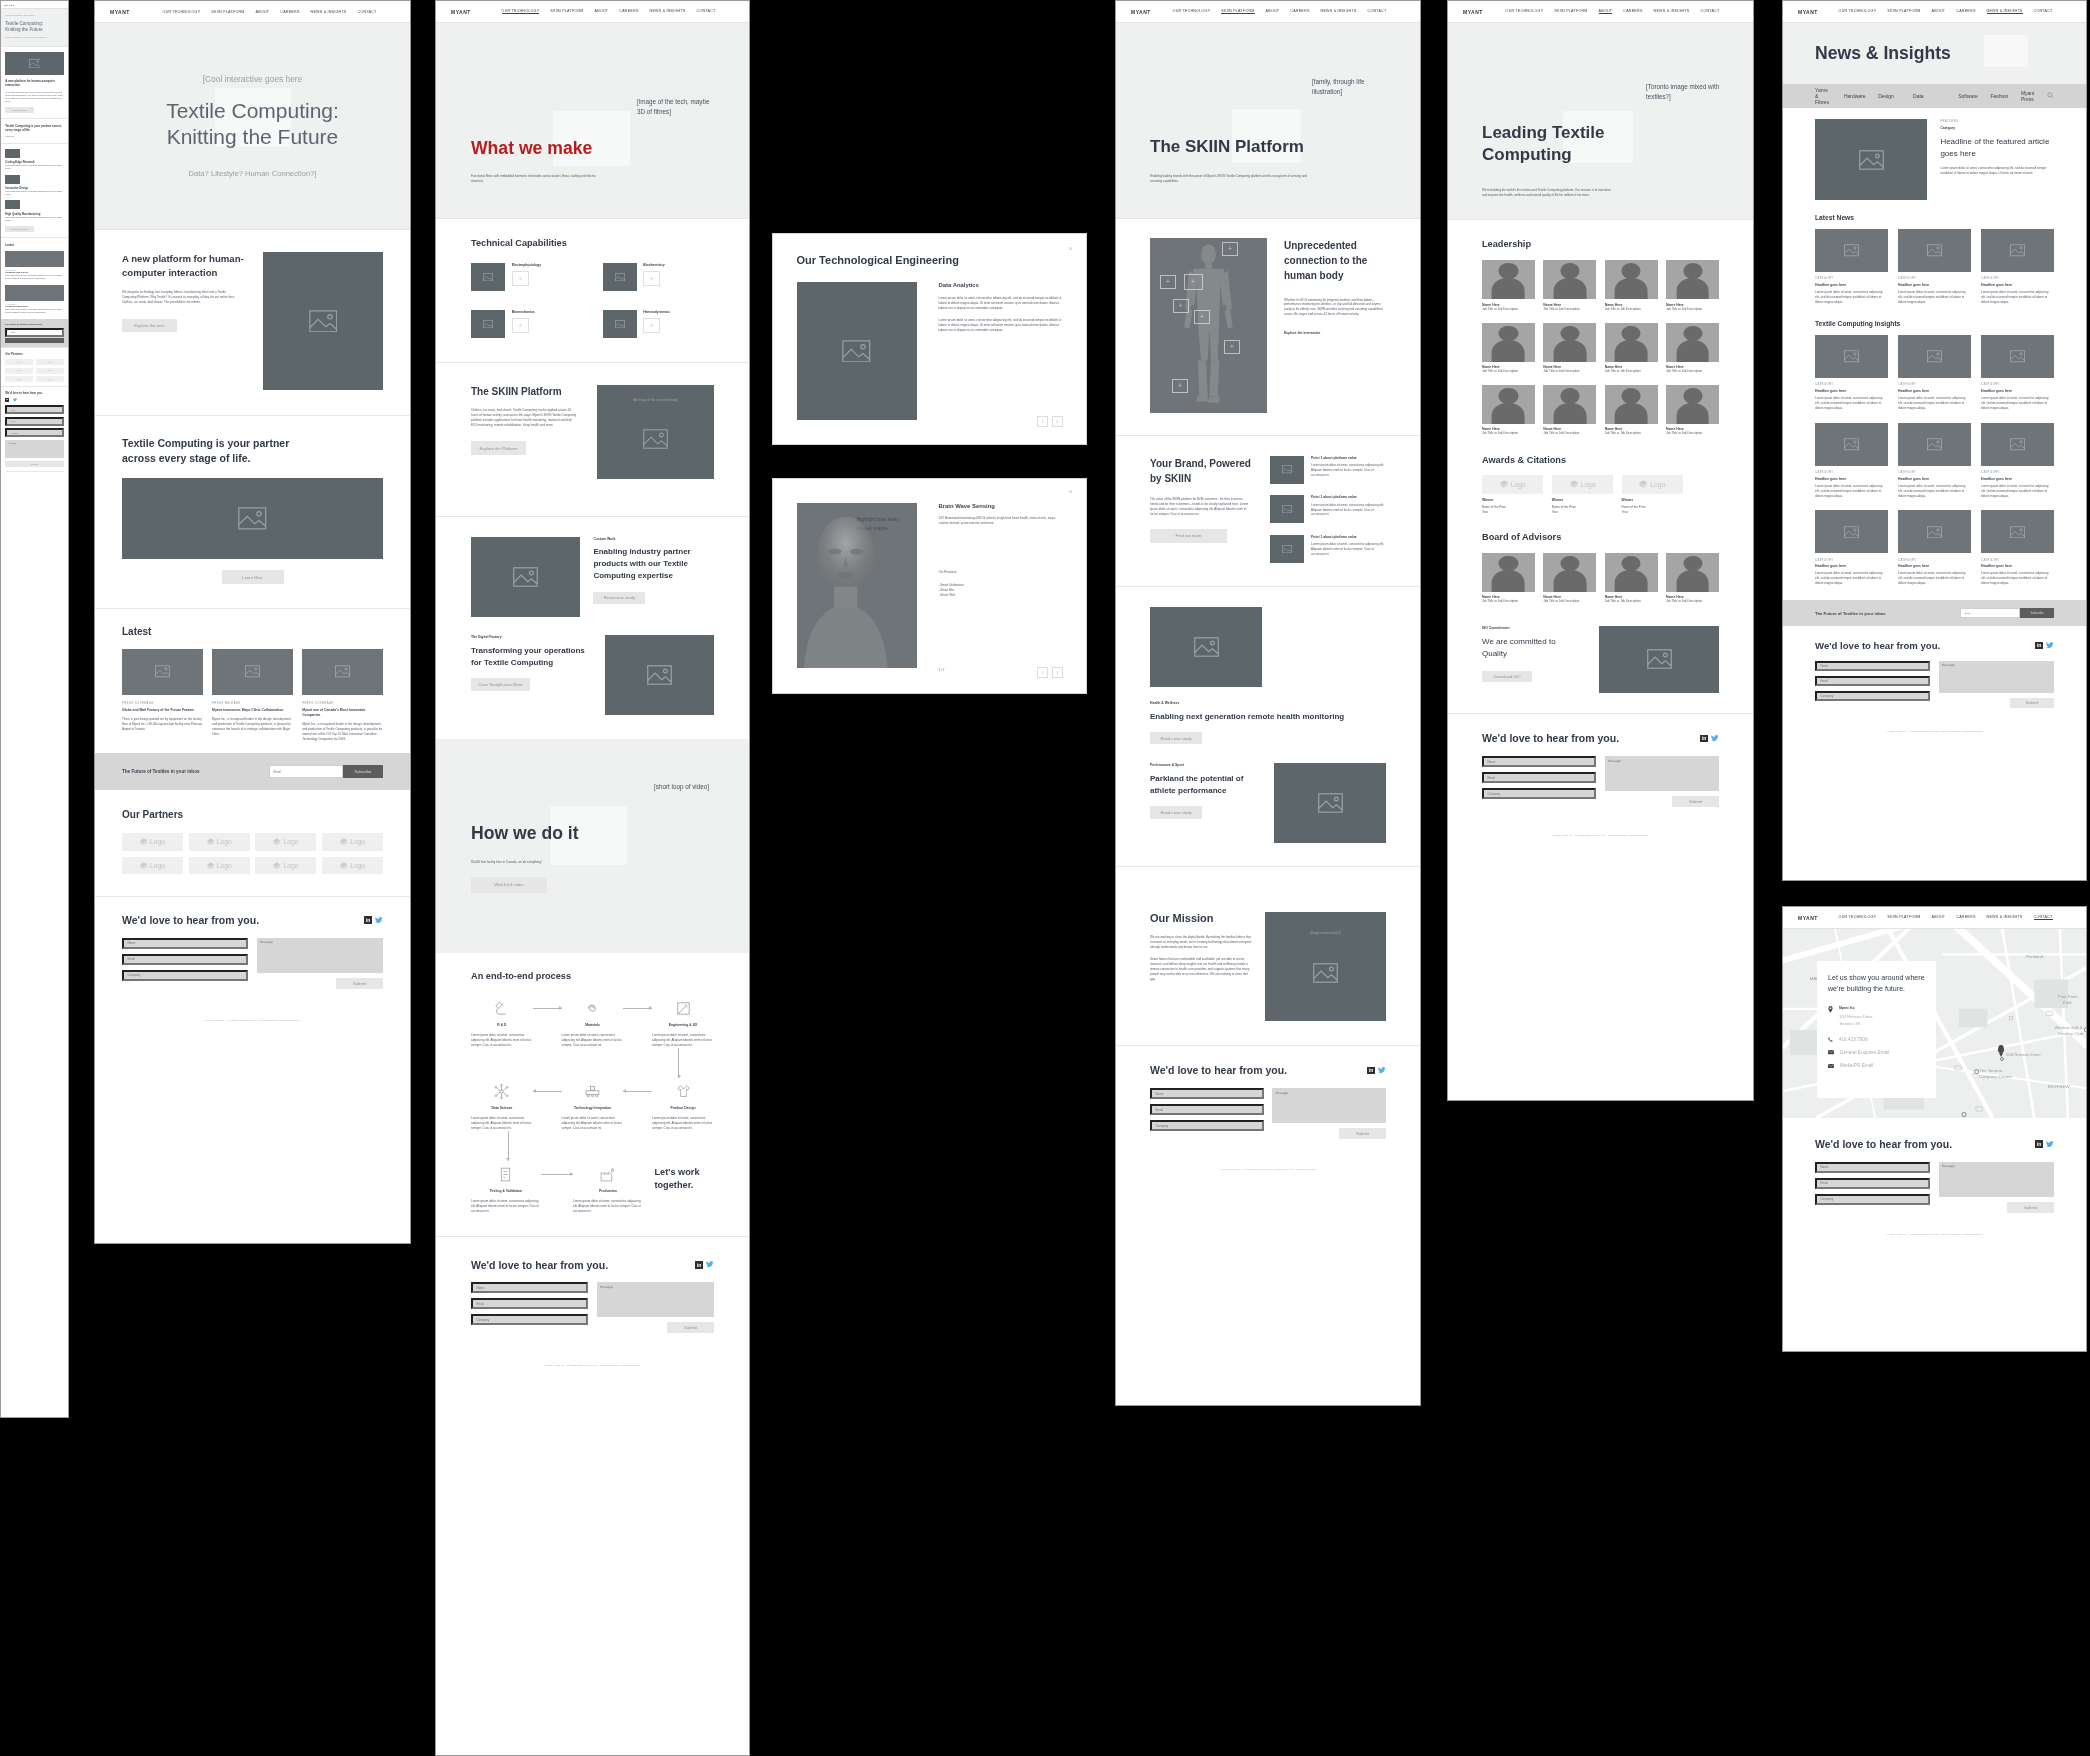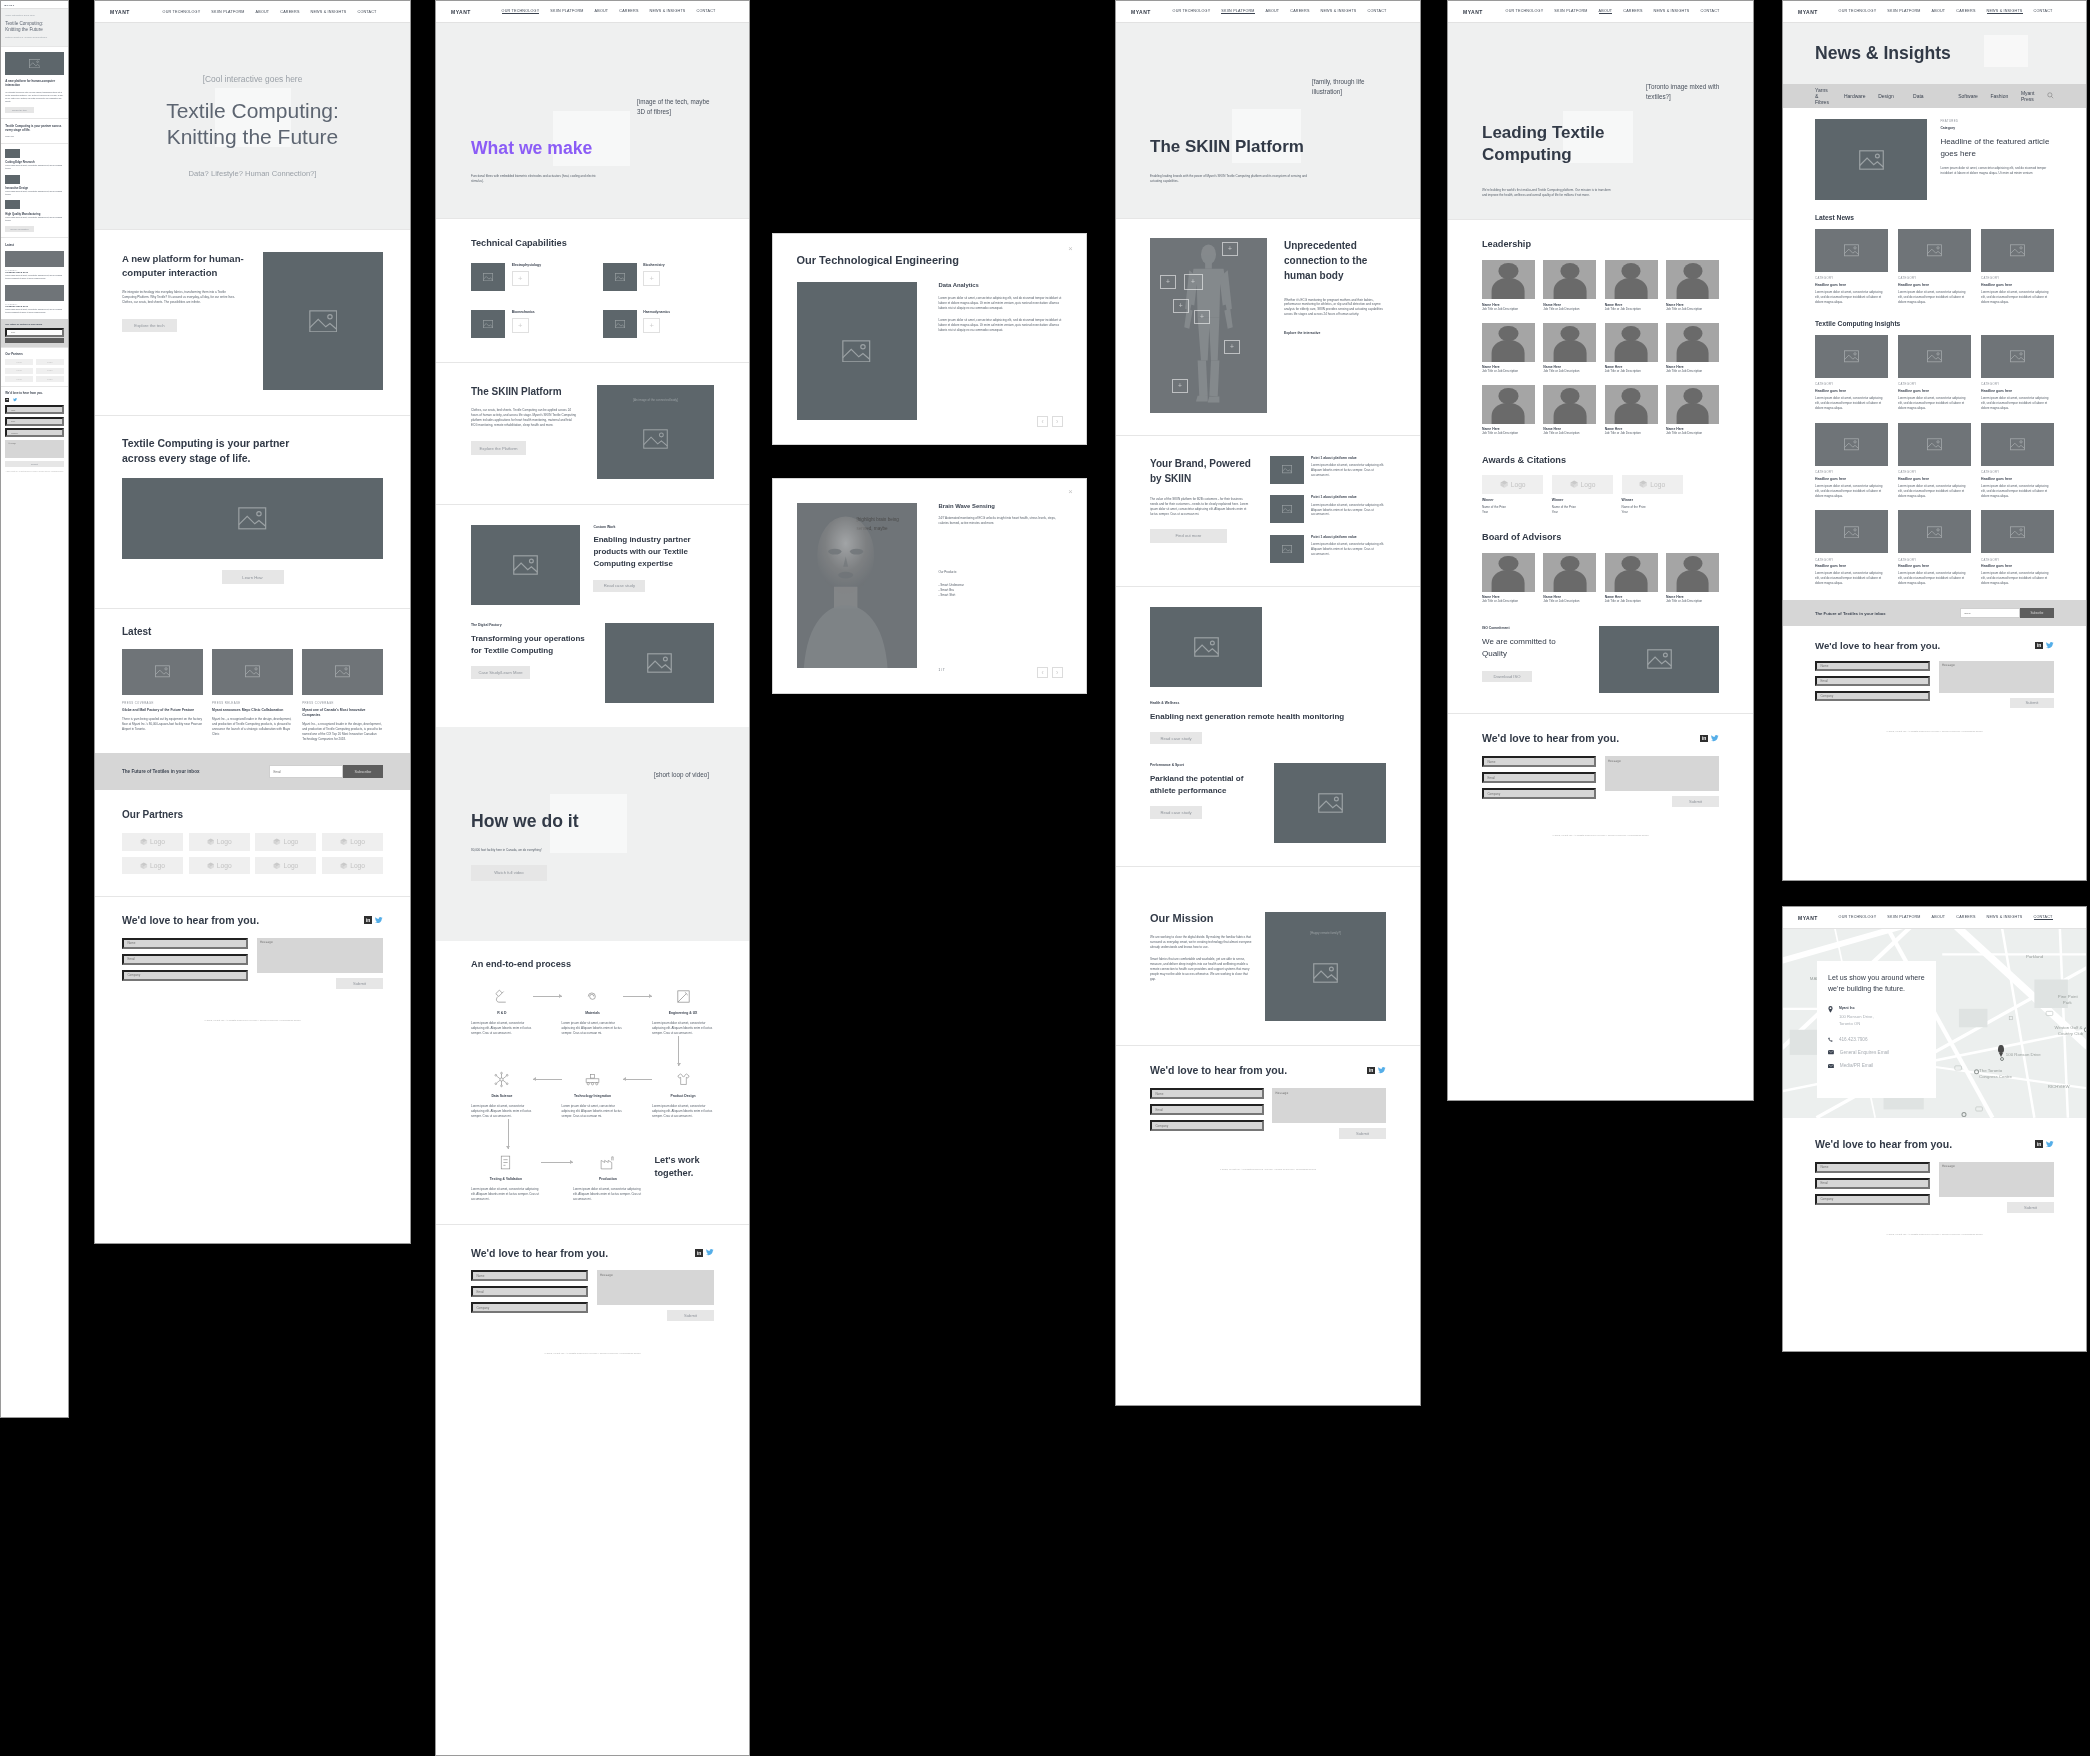--- a/index.html
+++ b/index.html
@@ -404,21 +404,21 @@
       <span>SKIIN PLATFORM</span>
       <span>ABOUT</span>
       <span>CAREERS</span>
       <span>NEWS &amp; INSIGHTS</span>
       <span>CONTACT</span>
     </div>
   </div>
   <div class="hero" style="height:195px; position:relative; padding:0 35px;">
     <div style="position:absolute; left:117px; top:88px; width:77px; height:55px; background:rgba(255,255,255,.5);"></div>
     <div style="position:absolute; right:35px; top:74px; width:77px; font-size:6.3px; line-height:1.6; color:#48505c;">[image of the tech, maybe 3D of fibres]</div>
-    <h1 style="position:absolute; left:35px; top:115px; font-size:17.6px; font-weight:600; color:#8b5cf6;">What we make</h1>
+    <h1 style="position:absolute; left:35px; top:115px; font-size:17.6px; font-weight:600; color:#b91c1c;">What we make</h1>
     <p class="body-txt" style="position:absolute; left:35px; top:151px; width:126px;">Functional fibres with embedded biometric electrodes and actuators (heat, cooling and electric stimulus).</p>
   </div>
 
   <div class="sec" style="padding:18.5px 35px 23.5px;">
     <h2 style="font-size:9.2px; font-weight:600;">Technical Capabilities</h2>
     <div style="display:grid; grid-template-columns:1fr 1fr; gap:18.5px 20px; margin-top:15px;">
       <div style="display:flex; gap:6.7px;">
         <div class="ph" style="width:34px;height:28.5px;">
           <svg width="10" height="8.4" viewBox="0 0 34 27" fill="none" stroke="#cfd3d4" stroke-width="2.2">
               <rect x="1" y="1" width="32" height="25"></rect>
@@ -480,21 +480,21 @@
         <span style="font-size:3px; color:#9aa1a4; position:absolute; top:13.4px;">[An image of the connected body]</span>
         <svg width="25" height="20" viewBox="0 0 34 27" fill="none" stroke="#cfd3d4" stroke-width="1.4" style="margin-top:15px;">
             <rect x="1" y="1" width="32" height="25"></rect>
             <circle cx="25" cy="8" r="2.6"></circle>
             <path d="M1 21 L11 11 L20 20 L25 16 L33 23"></path>
           </svg>
       </div>
     </div>
   </div>
 
-  <div class="sec" style="padding:20px 35px 23.5px;">
+  <div class="sec" style="padding:20px 35px 23.5px;margin-top:12px;">
     <div style="display:flex; gap:13.4px;">
       <div class="ph" style="width:109px; height:80px;">
         <svg width="25" height="20" viewBox="0 0 34 27" fill="none" stroke="#cfd3d4" stroke-width="1.6">
             <rect x="1" y="1" width="32" height="25"></rect>
             <circle cx="25" cy="8" r="2.6"></circle>
             <path d="M1 21 L11 11 L20 20 L25 16 L33 23"></path>
           </svg>
       </div>
       <div style="flex:1;">
         <div class="kicker">Custom Work</div>

